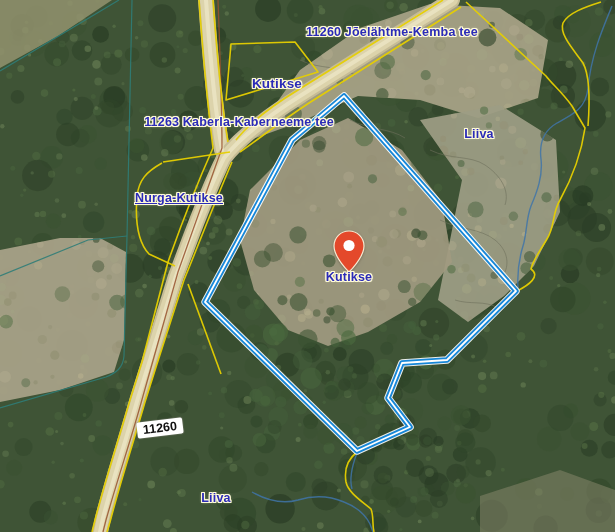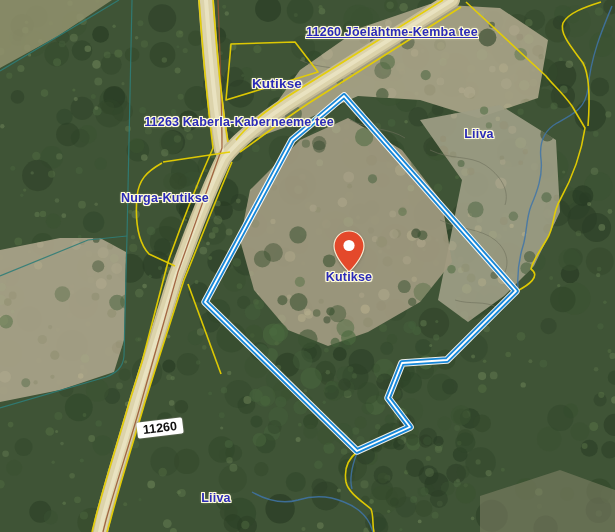--- a/index.html
+++ b/index.html
@@ -1169,25 +1169,25 @@
       <path d="M188,284 L221,374" fill="none" stroke="#e6cf00" stroke-width="1.6" stroke-linejoin="round" opacity="0.95"></path>
       <path d="M466,2 L546,76 C552,84 562,92 572,106 L585,128 C581,156 571,180 560,200 C552,213 555,227 547,239 C540,251 533,260 531,269 C541,276 529,285 517,291" fill="none" stroke="#e6cf00" stroke-width="1.6" stroke-linejoin="round" opacity="0.95"></path>
       <path d="M601,2 C585,7 568,13 563,23 C559,34 573,49 583,63 C589,74 590,100 588,126" fill="none" stroke="#e6cf00" stroke-width="1.6" stroke-linejoin="round" opacity="0.95"></path>
       <path d="M357,452 C348,459 344,470 346,482 C348,492 360,500 371,509 C374,517 372,524 374,532" fill="none" stroke="#e6cf00" stroke-width="1.6" stroke-linejoin="round" opacity="0.95"></path>
       <polygon points="344,96 516,291 447,360 402,363 388,398 410,427 357,451 205,302 292,140" fill="none" stroke="#ffffff" stroke-width="7.5" stroke-linejoin="round" opacity="0.9"></polygon>
       <polygon points="344,96 516,291 447,360 402,363 388,398 410,427 357,451 205,302 292,140" fill="none" stroke="#1787d8" stroke-width="5.5" stroke-linejoin="round"></polygon>
       <polygon points="344,96 516,291 447,360 402,363 388,398 410,427 357,451 205,302 292,140" fill="none" stroke="#ffffff" stroke-width="1.8" stroke-linejoin="round"></polygon>
     </svg>
 
   <div id="labels">
-      <div class="map-label" style="left: 392px; top: 32px; text-decoration: underline;">11260 Jõelähtme-Kemba tee</div>
+      <div class="map-label" style="left: 392px; top: 32px;">11260 Jõelähtme-Kemba tee</div>
       <div class="map-label big" style="left: 277px; top: 83px;">Kutikse</div>
       <div class="map-label" style="left: 239px; top: 122px;">11263 Kaberla-Kaberneeme tee</div>
       <div class="map-label" style="left: 479px; top: 134px;">Liiva</div>
-      <div class="map-label" style="left: 165px; top: 198px;">Nurga-Kutikse</div>
+      <div class="map-label" style="left: 179px; top: 198px; text-decoration: underline;">Nurga-Kutikse</div>
       <div class="shield" style="left: 160px; top: 428px;">11260</div>
       <div class="map-label" style="left: 216px; top: 498px;">Liiva</div>
     </div>
 
   <div id="marker" title="">
     <svg width="36" height="45" viewBox="0 0 36 45">
       <path id="pinPath" d="M18,2 C9.7,2 3,8.7 3,17 C3,28.5 18,43 18,43 C18,43 33,28.5 33,17 C33,8.7 26.3,2 18,2 Z" stroke="#f6ead2" stroke-width="1.2" fill="#e4492b"></path>
       <circle cx="18" cy="16.5" r="5.6" fill="#ffffff"></circle>
     </svg>
   </div>

